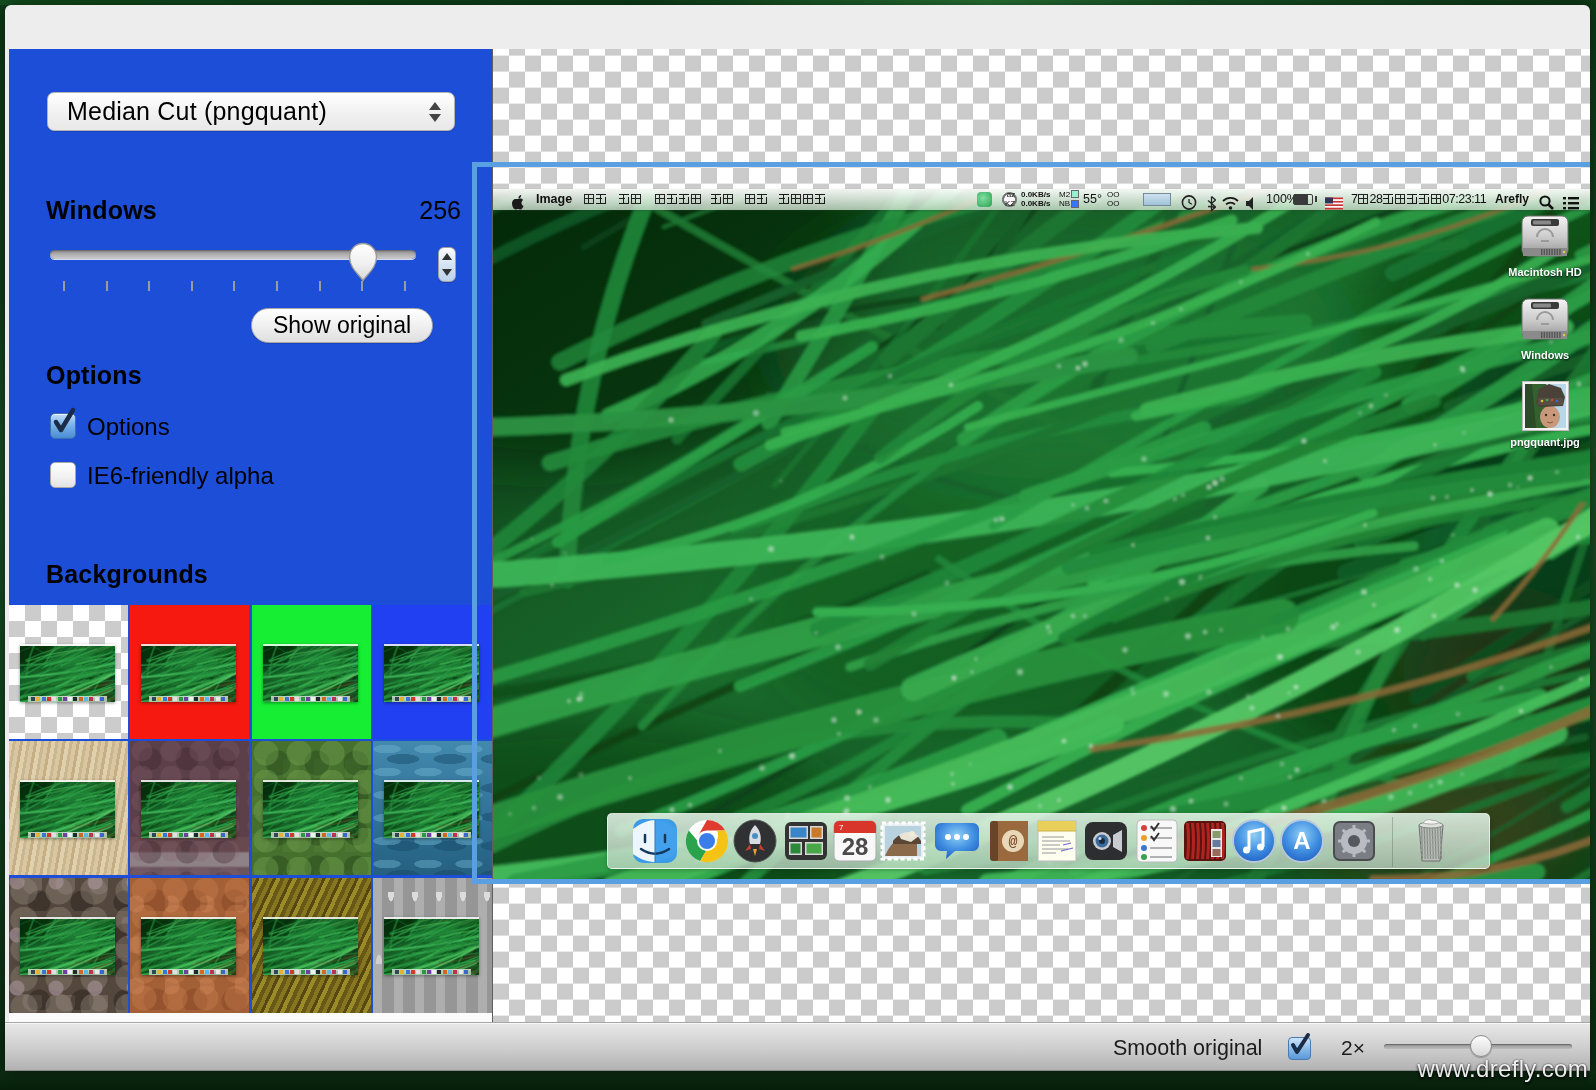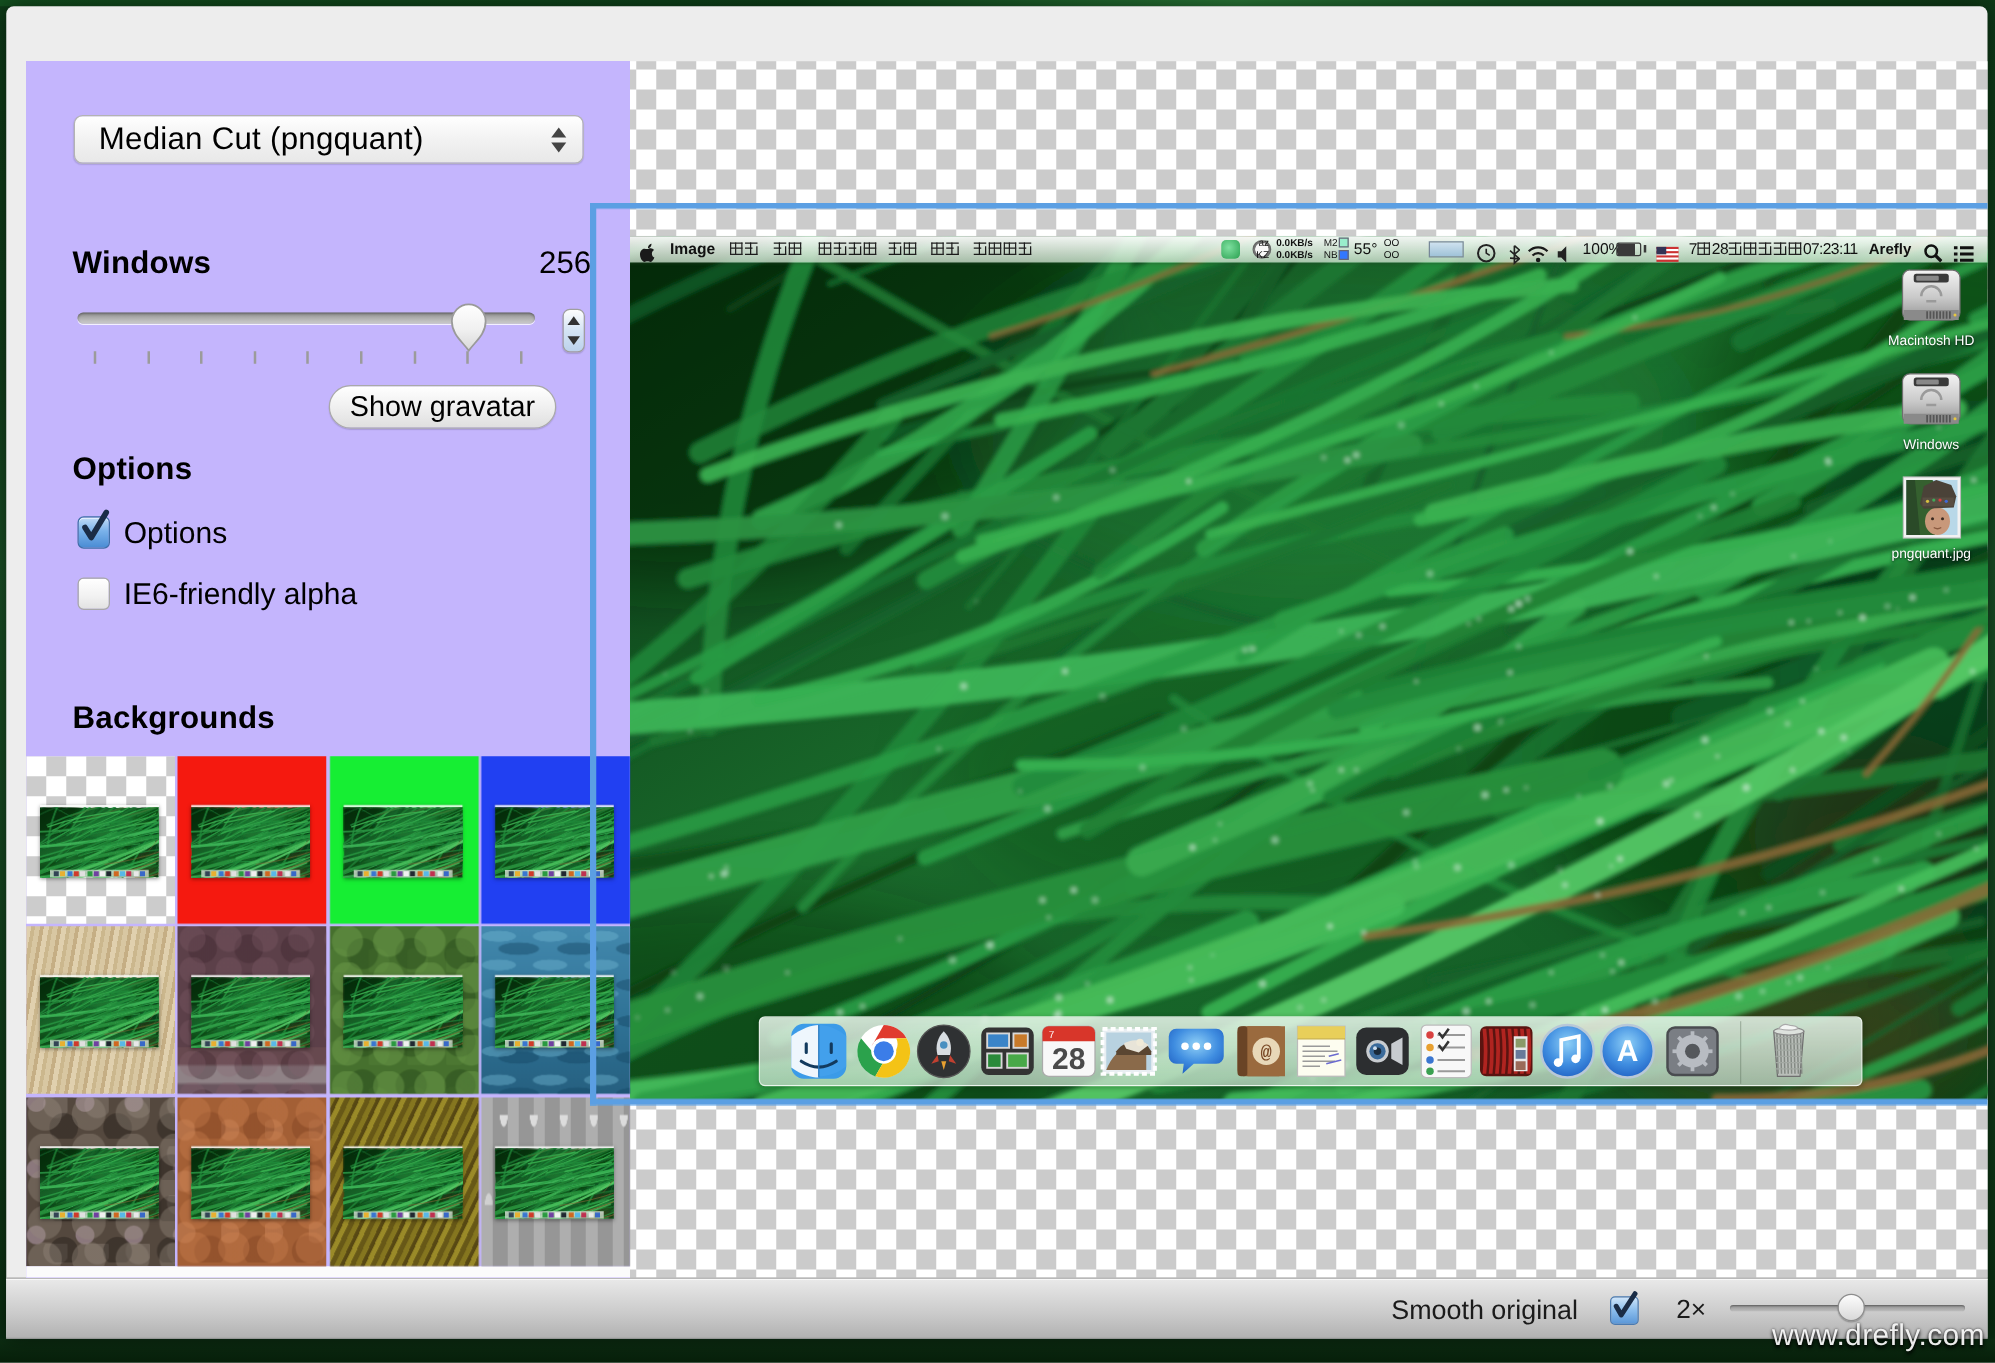--- a/index.html
+++ b/index.html
@@ -12,21 +12,21 @@
 #tl-r{left:15px;background:radial-gradient(circle at 50% 28%,#ffd5cf 0%,#f48577 22%,#e8483c 55%,#c22d20 80%,#911408 100%);box-shadow:inset 0 1px 1px rgba(255,255,255,.6),0 1px 1px rgba(255,255,255,.7)}
 #tl-y{left:55px;background:radial-gradient(circle at 50% 28%,#fff3cc 0%,#f8d06a 25%,#eea83e 60%,#c87f1a 85%,#8a5408 100%);box-shadow:inset 0 1px 1px rgba(255,255,255,.6),0 1px 1px rgba(255,255,255,.7)}
 #tl-g{left:95px;background:radial-gradient(circle at 50% 28%,#e2f5d4 0%,#a8da8e 25%,#7cbd5f 60%,#4f9330 85%,#2c6314 100%);box-shadow:inset 0 1px 1px rgba(255,255,255,.6),0 1px 1px rgba(255,255,255,.7)}
 #title{position:absolute;left:794px;top:8px;font-size:26px;color:#3a3a3a;text-shadow:0 1px 0 rgba(255,255,255,.8)}
 #ticon{position:absolute;left:758px;top:13px}
 #main{position:absolute;left:488px;top:44px;width:1097px;height:973px;background-image:conic-gradient(#cbcbcb 0 25%,#fff 0 50%,#cbcbcb 0 75%,#fff 0);background-size:32px 32px;background-position:0 -9.4px}
 #split{position:absolute;left:483px;top:44px;width:5px;height:973px;background:#f2f2f2;border-right:1px solid #5f5f5f}
 #image{position:absolute;left:488px;top:184px;width:1097px;height:691px}
 #menubar{position:absolute;left:0;top:0;width:100%;height:21px;background:linear-gradient(rgba(255,255,255,.95),rgba(228,240,228,.82) 70%,rgba(205,224,206,.8));box-shadow:0 1px 2px rgba(40,70,40,.35);font-size:12.5px;color:#111}
 #bluerect{position:absolute;left:467px;top:157px;width:1118px;height:722px;border:5px solid #5b9fe3;border-right:none;pointer-events:none}
-#sidebar{position:absolute;left:16px;top:44px;width:483px;height:973px;background:#c4b5fd}
+#sidebar{position:absolute;left:4px;top:44px;width:483px;height:973px;background:#1d4ed8}
 #sbwhite{position:absolute;left:0;top:964px;width:483px;height:9px;background:#fbfbfb}
 #statusbar{position:absolute;left:0;top:1017px;width:1585px;height:49px;background:linear-gradient(#e9e9e9,#cacaca 60%,#b2b2b2);border-top:1px solid #a6a6a6;border-bottom:1px solid #8a8a8a;box-shadow:inset 0 1px 0 #f8f8f8}
 #sbtext{position:absolute;left:21px;top:13px;font-size:21px;color:#1b1b1b}
 #smooth{position:absolute;left:1108px;top:13px;font-size:21.5px;color:#1b1b1b}
 #wm{position:absolute;left:1382px;top:1055px;width:206px;text-align:right;font-size:24px;color:rgba(255,255,255,.92);text-shadow:0 2px 3px rgba(0,0,0,.95),0 0 2px rgba(0,0,0,.7);letter-spacing:.3px}
 
 #popup{position:absolute;left:38px;top:43px;width:408px;height:39px;border:1px solid #b3b3b3;border-radius:7px;background:linear-gradient(#ffffff,#f2f2f2 50%,#e8e8e8);box-shadow:0 1px 1px rgba(0,0,0,.12);font-size:25px;letter-spacing:.2px;color:#000;line-height:37px;padding-left:19px}
 .arrs{position:absolute;right:12px;top:6px;width:14px;height:26px}
 .arrs:before{content:"";position:absolute;left:1px;top:3px;border:6px solid transparent;border-bottom:8px solid #444;border-top:none}
 .arrs:after{content:"";position:absolute;left:1px;bottom:3px;border:6px solid transparent;border-top:8px solid #444;border-bottom:none}
@@ -55,21 +55,21 @@
 #sbslider{position:absolute;left:1379px;top:21px;width:188px;height:5px;border-radius:3px;background:linear-gradient(#909090,#bdbdbd);box-shadow:inset 0 1px 1px rgba(0,0,0,.3)}
 #sbknob{position:absolute;left:1465px;top:12px;width:22px;height:22px;border-radius:50%;background:linear-gradient(#fdfdfd,#d8d8d8);border:1px solid #8d8d8d;box-shadow:0 1px 1px rgba(0,0,0,.25)}
 
 .g{display:inline-block;width:10px;height:10.5px;vertical-align:-1px;margin:0 1px;background:linear-gradient(#222,#222) 0 0/10px 1.2px,linear-gradient(#222,#222) 0 100%/10px 1.2px,linear-gradient(#222,#222) 0 50%/10px 1.1px,linear-gradient(#222,#222) 50% 0/1.1px 10.5px,linear-gradient(#222,#222) 0 0/1.2px 10.5px,linear-gradient(#222,#222) 100% 0/1.2px 10.5px;background-repeat:no-repeat}
 .g2{display:inline-block;width:10px;height:10.5px;vertical-align:-1px;margin:0 1px;background:linear-gradient(#1a1a1a,#1a1a1a) 0 0/10px 1.3px,linear-gradient(#1a1a1a,#1a1a1a) 0 4px/6px 1.2px,linear-gradient(#1a1a1a,#1a1a1a) 0 100%/10px 1.3px,linear-gradient(#1a1a1a,#1a1a1a) 50% 0/1.2px 10.5px,linear-gradient(#1a1a1a,#1a1a1a) 100% 3px/1.3px 7.5px;background-repeat:no-repeat}
 .mi{position:absolute;top:0;height:21px;line-height:21px;white-space:nowrap}
 .mb{font-weight:bold}
 .tiny{font-size:8px;line-height:8.5px;text-align:right}
 
 .dicon{position:absolute;width:90px;text-align:center;margin-left:6px}
-.dlab{font-size:11px;font-weight:normal;color:#fff;text-shadow:0 1px 2px rgba(0,0,0,.9);margin-top:1px}
+.dlab{font-size:11px;font-weight:bold;color:#fff;text-shadow:0 1px 2px rgba(0,0,0,.9);margin-top:1px}
 
 #dock{position:absolute;left:114px;top:624px;width:883px;height:56px;border-radius:5px;background:linear-gradient(rgba(225,240,228,.9),rgba(192,215,197,.78));border:1px solid rgba(255,255,255,.6);box-shadow:0 1px 4px rgba(0,30,0,.3)}
 #ddiv{position:absolute;left:784px;top:3px;width:1px;height:50px;background:rgba(80,100,80,.35)}
 .di{position:absolute;top:628px;width:48px;height:48px}
 </style></head><body>
 <svg width="0" height="0" style="position:absolute">
 <defs>
 <linearGradient id="gbase" x1="0" y1="0" x2="1" y2="1">
 <stop offset="0" stop-color="#093614"></stop>
         <stop offset="0.45" stop-color="#1a6c2c"></stop>
@@ -754,21 +754,21 @@
         <path d="M15 38.5C9.5 31 1.5 25.5 1.5 15a13.5 13.5 0 0 1 27 0c0 10.5-8 16-13.5 23.5z" fill="url(#knobg)" stroke="#9a9a9a" stroke-width="1.4"></path>
         <defs>
           <linearGradient id="knobg" x1="0" y1="0" x2="0" y2="1">
             <stop offset="0" stop-color="#ffffff"></stop>
             <stop offset="0.55" stop-color="#f0f0f0"></stop>
             <stop offset="1" stop-color="#d8d8d8"></stop>
           </linearGradient>
         </defs>
       </svg>
   <div id="stepper"></div>
-  <div id="showorig">Show gravatar</div>
+  <div id="showorig">Show original</div>
   <div class="h1" style="top:312px">Options</div>
   <div class="cb cb-on" style="top:364px">
         <svg width="30" height="32" viewBox="0 0 30 32" style="position:absolute;left:-2px;top:-8px">
           <path d="M7 16l5 8L24 4" fill="none" stroke="#1a2c46" stroke-width="4.5" stroke-linecap="round" stroke-linejoin="round"></path>
         </svg>
       </div>
   <div class="cblab" style="top:364px">Options</div>
   <div class="cb cb-off" style="top:413px"></div>
   <div class="cblab" style="top:413px">IE6-friendly alpha</div>
   <div class="h1" style="top:511px">Backgrounds</div>

